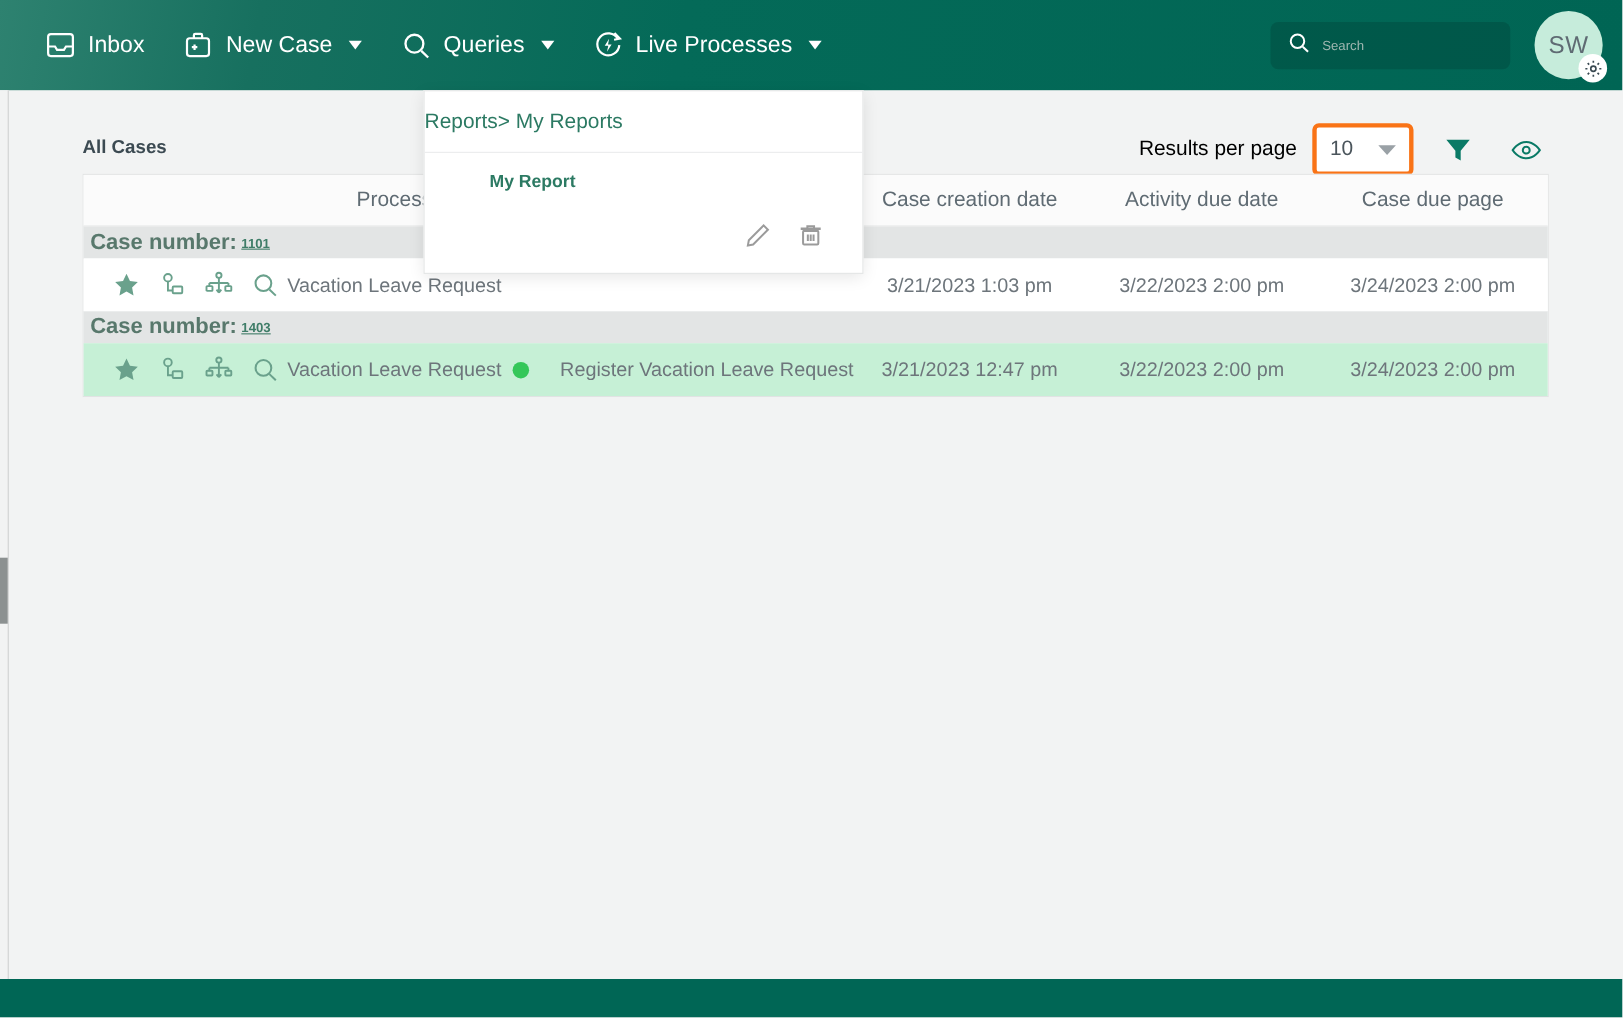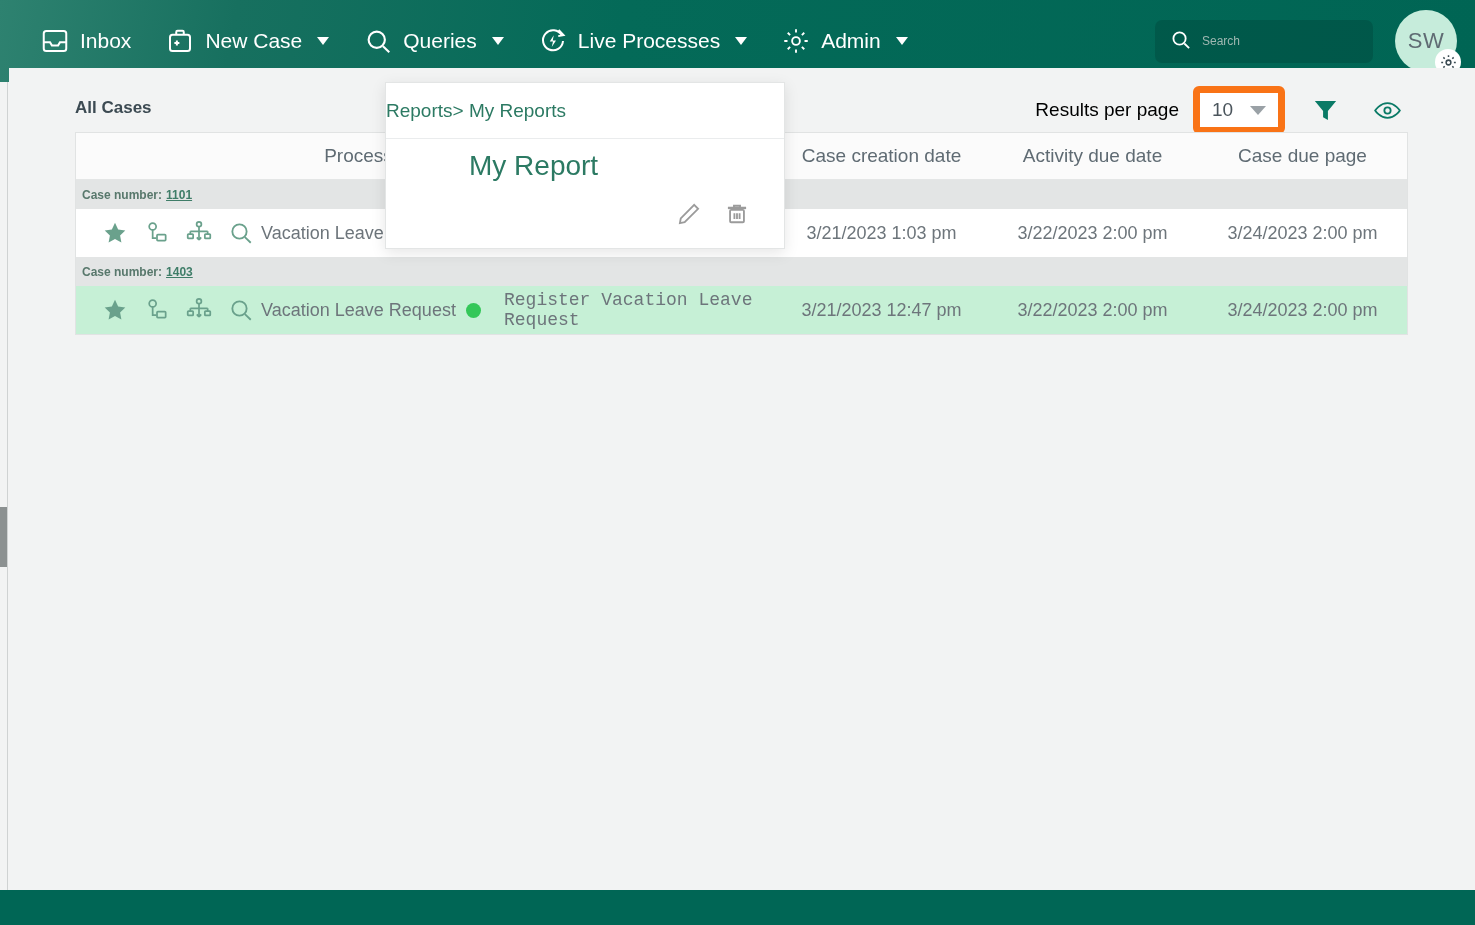--- a/index.html
+++ b/index.html
@@ -73,39 +73,39 @@
     background: #f2f3f3;
     border-right: 1px solid #cfd2d2;
   }
   .left-strip .handle {
     position: absolute; left: 0; top: 425px;
     width: 7px; height: 60px; background: #8c9191;
   }
 
   
   .main {
-    position: absolute; top: 68px; left: 9px;
+    position: absolute; top: 94px; left: 9px;
     width: 1466px; height: 808px;
     background: #f2f3f3;
   }
 
   .page-title {
     position: absolute; left: 66px; top: 30px;
     font-size: 17px; color: #3c4a52; font-weight: bold;
   }
 
   .toolbar {
     position: absolute; right: 66px; top: 18px;
     display: flex; align-items: center; gap: 0;
   }
   .rpp-label { font-size: 19px; color: #000000; margin-right: 14px; }
   .rpp-select {
     width: 92px; height: 48px;
     background: #ffffff;
-    border: 7px solid #f97316; border-radius: 6px;
+    border: 4px solid #f97316; border-radius: 6px;
     display: flex; align-items: center; justify-content: space-between;
     padding: 0 12px; cursor: pointer;
   }
   .rpp-select .val { font-size: 19px; color: #4b555c; }
   .rpp-select .dcar {
     width: 0; height: 0;
     border-left: 8px solid transparent;
     border-right: 8px solid transparent;
     border-top: 9px solid #9aa1a6;
   }
@@ -138,21 +138,21 @@
   .c-created  { width: 211px; }
   .c-actdue   { width: 211px; }
   .c-casedue  { width: 209px; }
 
   .group-row {
     height: 29px; display: flex; align-items: center;
     background: #e3e5e5;
     padding-left: 6px;
   }
   .group-row .gl {
-    font-size: 12px; color: #58786c; font-weight: bold;
+    font-size: 20px; color: #58786c; font-weight: bold;
   }
   .group-row .gn {
     font-size: 12px; color: #3f7d68; font-weight: bold;
     text-decoration: underline; cursor: pointer; margin-left: 4px;
   }
 
   .row {
     display: flex; align-items: center; height: 48px;
   }
   .row.plain { background: #ffffff; }
@@ -161,43 +161,43 @@
   .cell { font-size: 18px; color: #6d757b; text-align: center; }
 
   .row-icons {
     width: 175px; display: flex; align-items: center;
     gap: 16px; padding-left: 26px;
   }
   .ric { cursor: pointer; display: flex; align-items: center; }
 
   .act-cell {
     width: 310px; display: flex; align-items: center;
-    justify-content: space-between; gap: 23px; font-family: Liberation Mono, monospace;
+    justify-content: space-between; gap: 10px;
   }
   .dot { width: 15px; height: 15px; border-radius: 50%; background: #34c759; flex: none; }
   .act-label { font-size: 18px; color: #6d757b; }
 
   
   .dropdown {
     position: absolute; left: 385px; top: 82px;
     width: 400px; height: 167px;
     background: #ffffff;
     border: 1px solid #e3e5e5;
     box-shadow: 0 4px 14px rgba(0,0,0,0.10);
     z-index: 40;
   }
   .dd-head {
     height: 56px; display: flex; align-items: center;
     border-bottom: 1px solid #eaeced;
     font-size: 19px; color: #2c7a63; cursor: pointer;
   }
   .dd-item {
     height: 54px; display: flex; align-items: center;
-    padding-left: 83px;
-    font-size: 28px; color: #2c7a63; cursor: pointer;
+    padding-left: 59px;
+    font-size: 16px; color: #2c7a63; cursor: pointer; font-weight: bold;
   }
   .dd-tools {
     display: flex; align-items: center; justify-content: flex-end;
     gap: 22px; padding-right: 34px; height: 42px;
   }
   .dd-tools .tico { cursor: pointer; display: flex; }
 
   
   .footer {
     position: absolute; left: 0; top: 890px;
@@ -250,30 +250,20 @@
         <svg width="30" height="30" viewBox="0 0 24 24" fill="none" stroke="#fff" stroke-width="1.6">
           <path d="M19 7.5A8 8 0 1 0 20 12"></path>
           <path d="M16.5 3.2 20.4 7.3 16.2 8.1"></path>
           <path d="M12.6 7.3 9.4 12.4h2.6L11 16.8l3.4-5.2h-2.6z" fill="#fff" stroke="none"></path>
         </svg>
       </span>
       <span>Live Processes</span>
       <span class="caret"></span>
     </div>
 
-    <div class="nav-item">
-      <span class="nav-icon">
-        <svg width="30" height="30" viewBox="0 0 24 24" fill="none" stroke="#fff" stroke-width="1.5">
-          <circle cx="12" cy="12" r="3.1"></circle>
-          <path d="M12 2.6v2.6M12 18.8v2.6M21.4 12h-2.6M5.2 12H2.6M18.6 5.4l-1.9 1.9M7.3 16.7l-1.9 1.9M18.6 18.6l-1.9-1.9M7.3 7.3 5.4 5.4"></path>
-        </svg>
-      </span>
-      <span>Admin</span>
-      <span class="caret"></span>
-    </div>
 
   </div>
 
   <div class="nav-spacer"></div>
 
   <div class="searchbox">
     <span>
       <svg width="23" height="23" viewBox="0 0 24 24" fill="none" stroke="#fff" stroke-width="1.9">
         <circle cx="11" cy="11" r="6.4"></circle>
           <path d="M16 16.2 21 21"></path>

